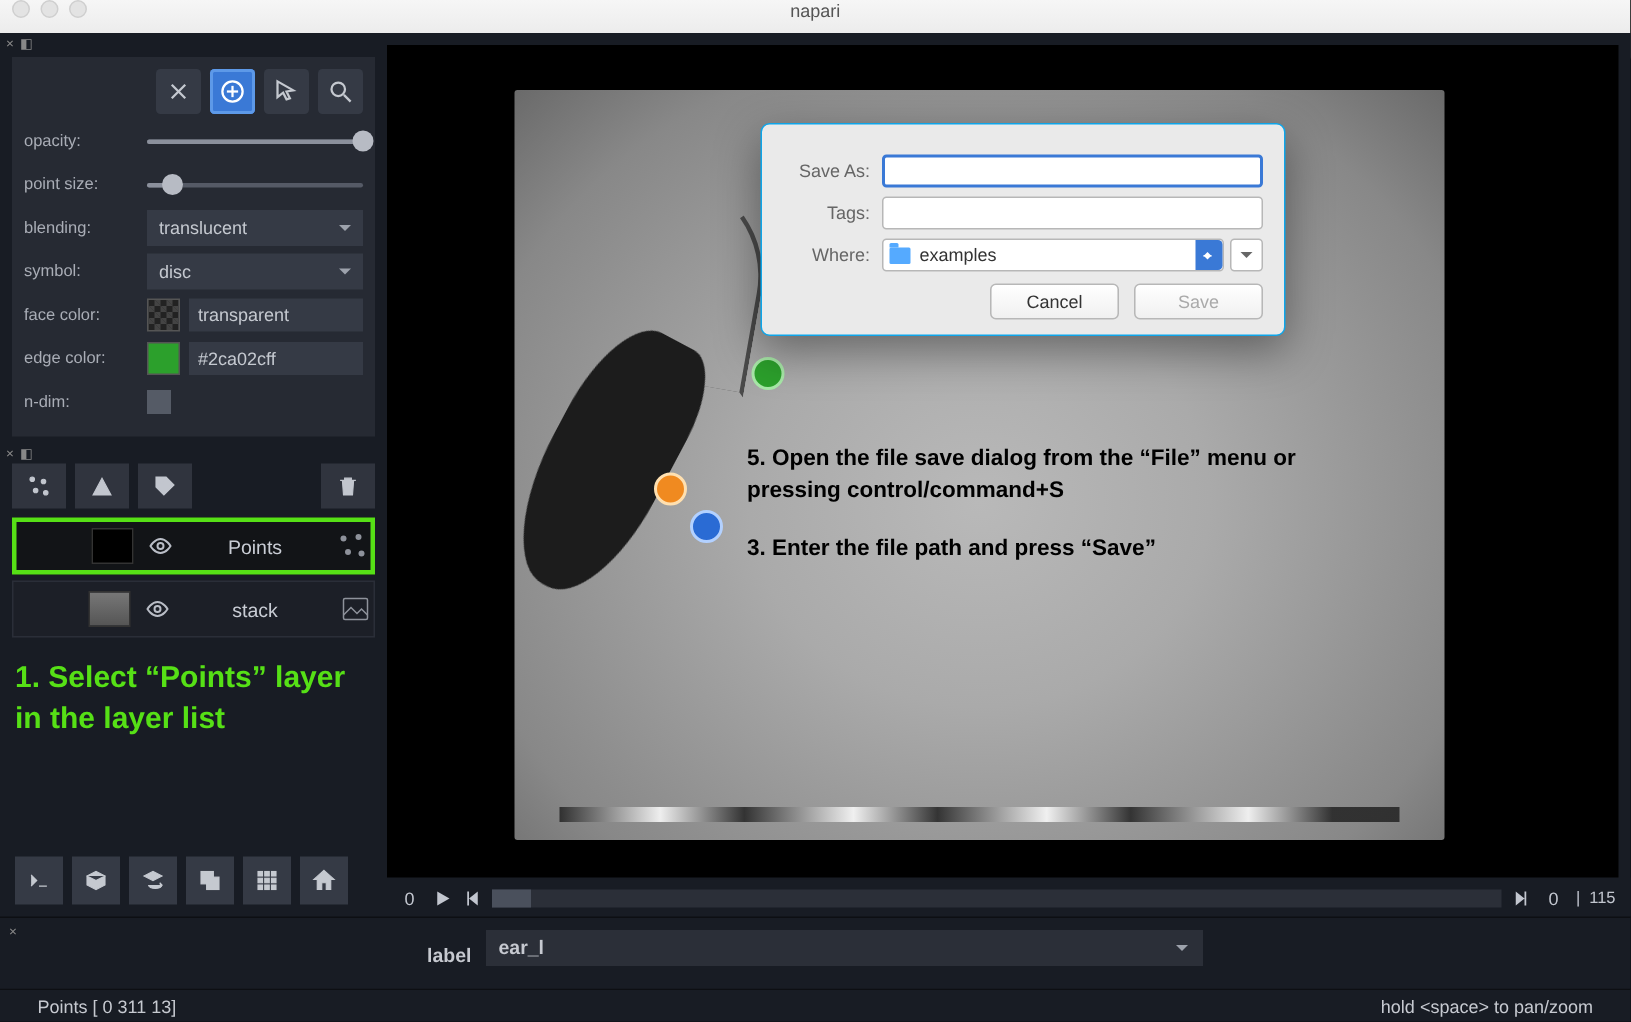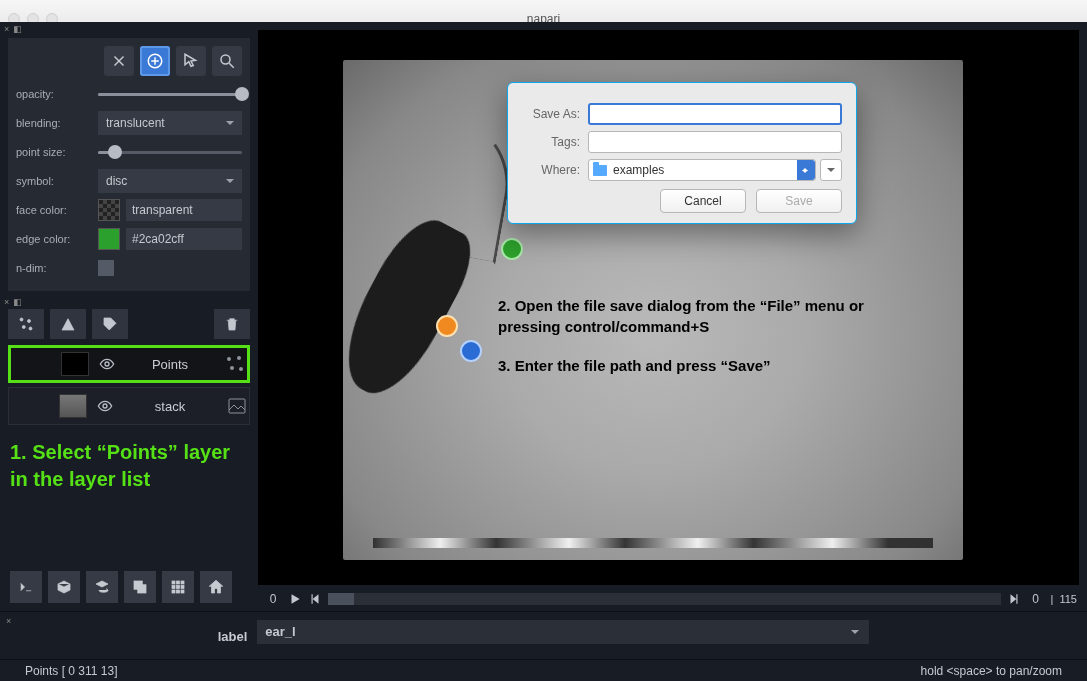--- a/index.html
+++ b/index.html
@@ -1,19 +1,19 @@
 <!DOCTYPE html>
 <html><head>
 <meta charset="utf-8">
 <style>
   * { box-sizing: border-box; margin: 0; padding: 0; font-family: -apple-system, "Helvetica Neue", Arial, sans-serif; }
   body { width: 1087px; height: 681px; background: #000; overflow: hidden; color: #c0c4cc; font-size: 12px; }
 
   
-  .titlebar { height: 39px; background: linear-gradient(#f6f6f6,#e5e5e5); border-bottom: 1px solid #c7c7c7; display:flex; align-items:center; position:relative; }
+  .titlebar { height: 39px; background: linear-gradient(#f6f6f6,#e5e5e5); border-bottom: 1px solid #c7c7c7; display:flex; position:relative; }
   .traffic { display:flex; gap:7px; margin-left:8px; }
   .tdot { width:12px; height:12px; border-radius:50%; background:#e3e3e3; border:1px solid #cfcfcf; }
   .ttitle { position:absolute; left:0; right:0; text-align:center; color:#555; font-size:12px; }
 
   .app { position:absolute; top:22px; left:0; right:0; bottom:0; background:#181c24; display:flex; flex-direction:column; }
   .mid { flex:1; display:flex; }
 
   
   .left { width:258px; background:#181c24; display:flex; flex-direction:column; }
   .dockhdr { height:14px; padding:2px 4px; color:#888; font-size:9px; display:flex; gap:4px; align-items:center; }
@@ -101,21 +101,21 @@
   .tl-btn { width:14px; height:14px; color:#c2c6cf; display:flex; align-items:center; justify-content:center; }
   .tl-track { flex:1; height:12px; background:#2b2f38; position:relative; }
   .tl-handle { position:absolute; left:0; top:0; width:26px; height:12px; background:#4a505c; }
   .tl-step { color:#c2c6cf; font-size:11px; }
 
   
   .labelbar { height:48px; background:#181c24; border-top:1px solid #0d0f13; position:relative; padding-top:4px; }
   .lbx { position:absolute; left:6px; top:4px; font-size:9px; color:#888; }
   .labelrow { display:flex; align-items:flex-end; justify-content:center; gap:10px; height:28px;font-weight:bold; }
   .labelrow .lab { font-size:13px; color:#c6c9d0; }
-  .labelsel { width:612px; height:24px; background:#2b2f38; color:#c6c9d0; line-height:24px; padding:0 8px; position:relative; font-size:13px; }
+  .labelsel { width:478px; height:24px; background:#2b2f38; color:#c6c9d0; line-height:24px; padding:0 8px; position:relative; font-size:13px; }
   .labelsel::after{content:"";position:absolute;right:10px;top:10px;border:4px solid transparent;border-top-color:#9da2ac;}
 
   
   .status { height:22px; background:#181c24; color:#c6c9d0; display:flex; align-items:center; justify-content:space-between; padding:0 25px; font-size:12px; border-top:1px solid #0d0f13; }
 </style>
 </head>
 <body>
 
 <div class="titlebar">
   <div class="traffic">
@@ -165,30 +165,30 @@
 
         <div class="crow">
           <div class="clab">opacity:</div>
           <div class="cval slider">
             <div class="track"></div>
               <div class="fill" style="width:100%"></div>
               <div class="thumb" style="left:100%"></div>
           </div>
         </div>
         <div class="crow">
-          <div class="clab">blending:</div>
-          <div class="cval select">translucent</div>
-        </div>
-        <div class="crow">
           <div class="clab">point size:</div>
           <div class="cval slider">
             <div class="track"></div>
               <div class="fill" style="width:12%"></div>
               <div class="thumb" style="left:12%"></div>
           </div>
+        </div>
+        <div class="crow">
+          <div class="clab">blending:</div>
+          <div class="cval select">translucent</div>
         </div>
         <div class="crow">
           <div class="clab">symbol:</div>
           <div class="cval select">disc</div>
         </div>
         <div class="crow">
           <div class="clab">face color:</div>
           <div class="cval colorbox">
             <div class="swatch trans"></div>
             <div class="colortxt">transparent</div>
@@ -329,21 +329,21 @@
     <div class="right">
       <div class="canvaswrap">
         <div class="image">
           <div class="tail"></div>
           <div class="mouse"></div>
           <div class="pt green"></div>
           <div class="pt orange"></div>
           <div class="pt blue"></div>
         </div>
 
-        <div class="annot" style="left:240px; top:265px; width:380px;">2. Open the file save dialog from the “File” menu or pressing control/command+S</div>
+        <div class="annot" style="left:240px; top:265px; width:380px;">5. Open the file save dialog from the “File” menu or pressing control/command+S</div>
         <div class="annot" style="left:240px; top:325px; width:380px;">3. Enter the file path and press “Save”</div>
 
         <div class="dialog">
           <div class="drow">
             <div class="dlab">Save As:</div>
             <input class="dinp focus" value="" style="">
           </div>
           <div class="drow">
             <div class="dlab">Tags:</div>
             <input class="dinp" value="" style="">

